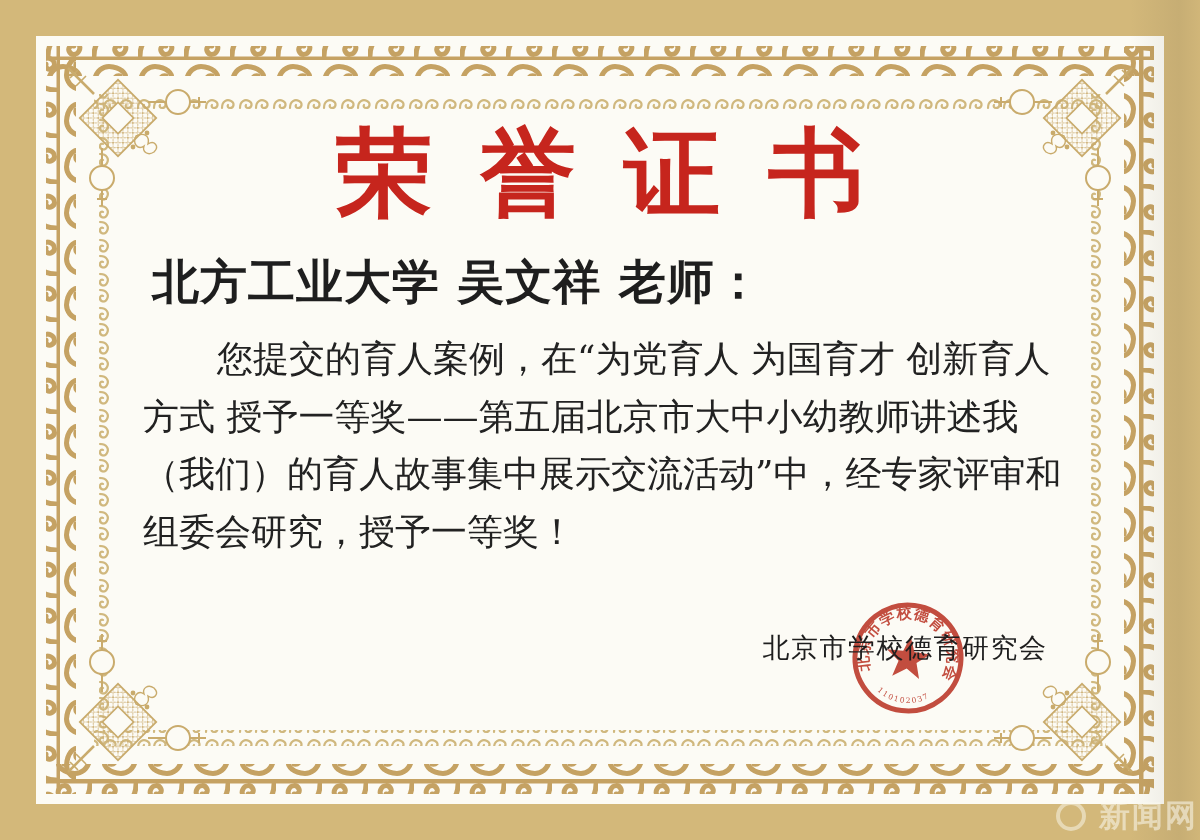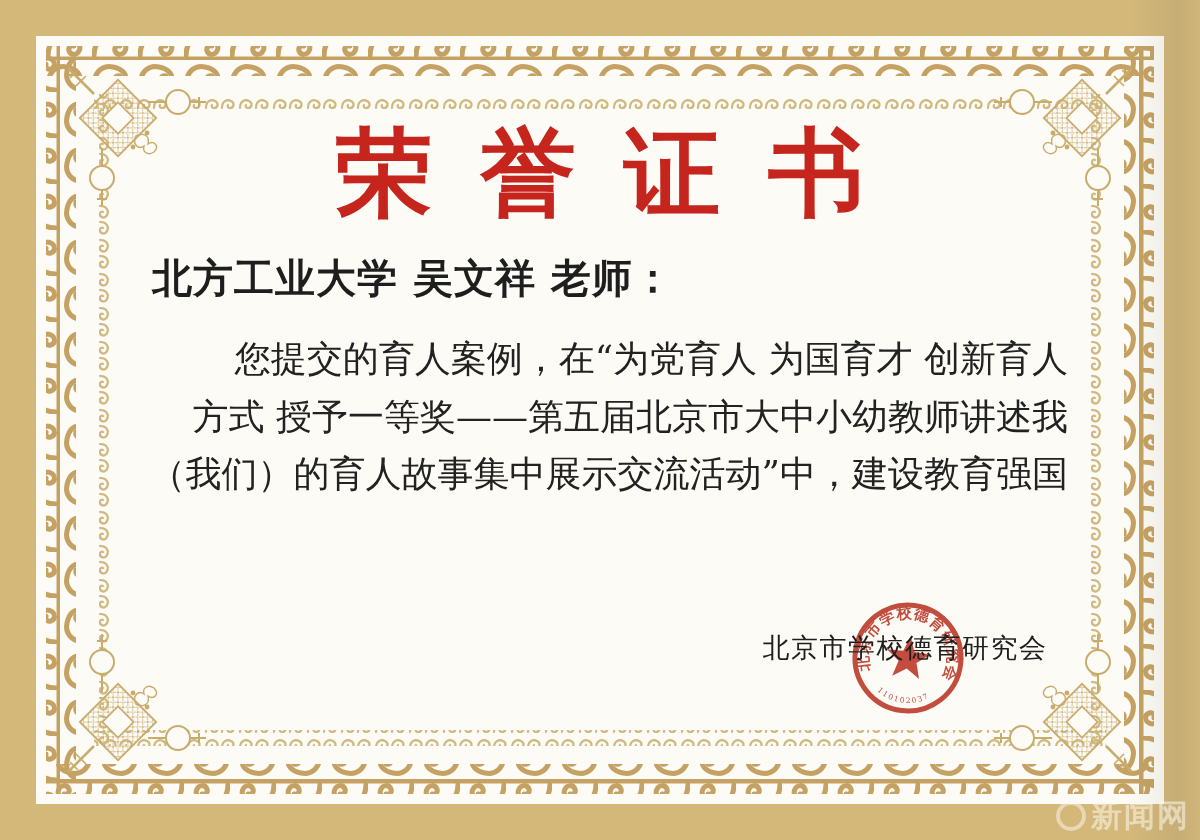--- a/index.html
+++ b/index.html
@@ -22,43 +22,43 @@
   svg.border{position:absolute;left:0;top:0;}
   .title{
     position:absolute;left:0;top:118px;width:100%;
     margin:0;text-align:center;
     font-size:96px;font-weight:bold;line-height:110px;
     letter-spacing:48px;text-indent:48px;
     color:#c6251d;
   }
   .salutation{
     position:absolute;left:152px;top:251px;
-    font-size:40px;font-weight:600;color:#1e1e1e;
+    font-size:47px;font-weight:600;color:#1e1e1e;
     letter-spacing:1px;
   }
   .body-text{
     position:absolute;left:143px;top:330px;width:925px;
-    font-size:36px;color:#222;text-align:right;
+    font-size:36px;color:#222;
   }
   .body-text .line{height:57.5px;line-height:57.5px;white-space:nowrap;}
   .body-text .indent{padding-left:74px;}
   .sign-block{
     position:absolute;left:705px;top:628px;width:400px;
     text-align:center;color:#1e1e1e;z-index:3;
   }
   .issuer{font-size:27px;letter-spacing:1.5px;line-height:40px;}
   .cert-date{font-size:30px;letter-spacing:3px;line-height:44px;}
   .seal-wrap{
     position:absolute;left:826px;top:576px;width:164px;height:164px;
     transform:rotate(7deg);
     mix-blend-mode:multiply;opacity:0.9;z-index:2;
   }
   .watermark{
     position:absolute;left:1056px;top:796px;height:40px;
-    display:flex;align-items:center;gap:5px;
+    display:flex;align-items:center;gap:13px;
     color:rgba(252,250,240,0.55);z-index:4;
   }
   .wm-ring{
     width:30px;height:30px;border-radius:50%;
     border:4px solid rgba(252,250,240,0.5);
     box-sizing:border-box;
   }
   .wm-text{
     font-size:31px;font-weight:bold;white-space:nowrap;
     font-family:"DejaVu Sans","Liberation Sans",sans-serif;
@@ -149,21 +149,22 @@
     </svg>
   </div>
 
   <h1 class="title">荣誉证书</h1>
 
   <div class="salutation">北方工业大学 吴文祥 老师：</div>
 
   <div class="body-text">
     <div class="line indent">您提交的育人案例，在“为党育人 为国育才 创新育人</div>
     <div class="line">方式 授予一等奖——第五届北京市大中小幼教师讲述我</div>
-    <div class="line">（我们）的育人故事集中展示交流活动”中，建设教育强国</div>
+    <div class="line">（我们）的育人故事集中展示交流活动”中，经专家评审和</div>
+    <div class="line">组委会研究，授予一等奖！</div>
   </div>
 
   <div class="sign-block">
     <div class="issuer">北京市学校德育研究会</div>
   </div>
 
   <div class="watermark">
     <span class="wm-ring"></span>
     <span class="wm-text">新闻网</span>
   </div>

